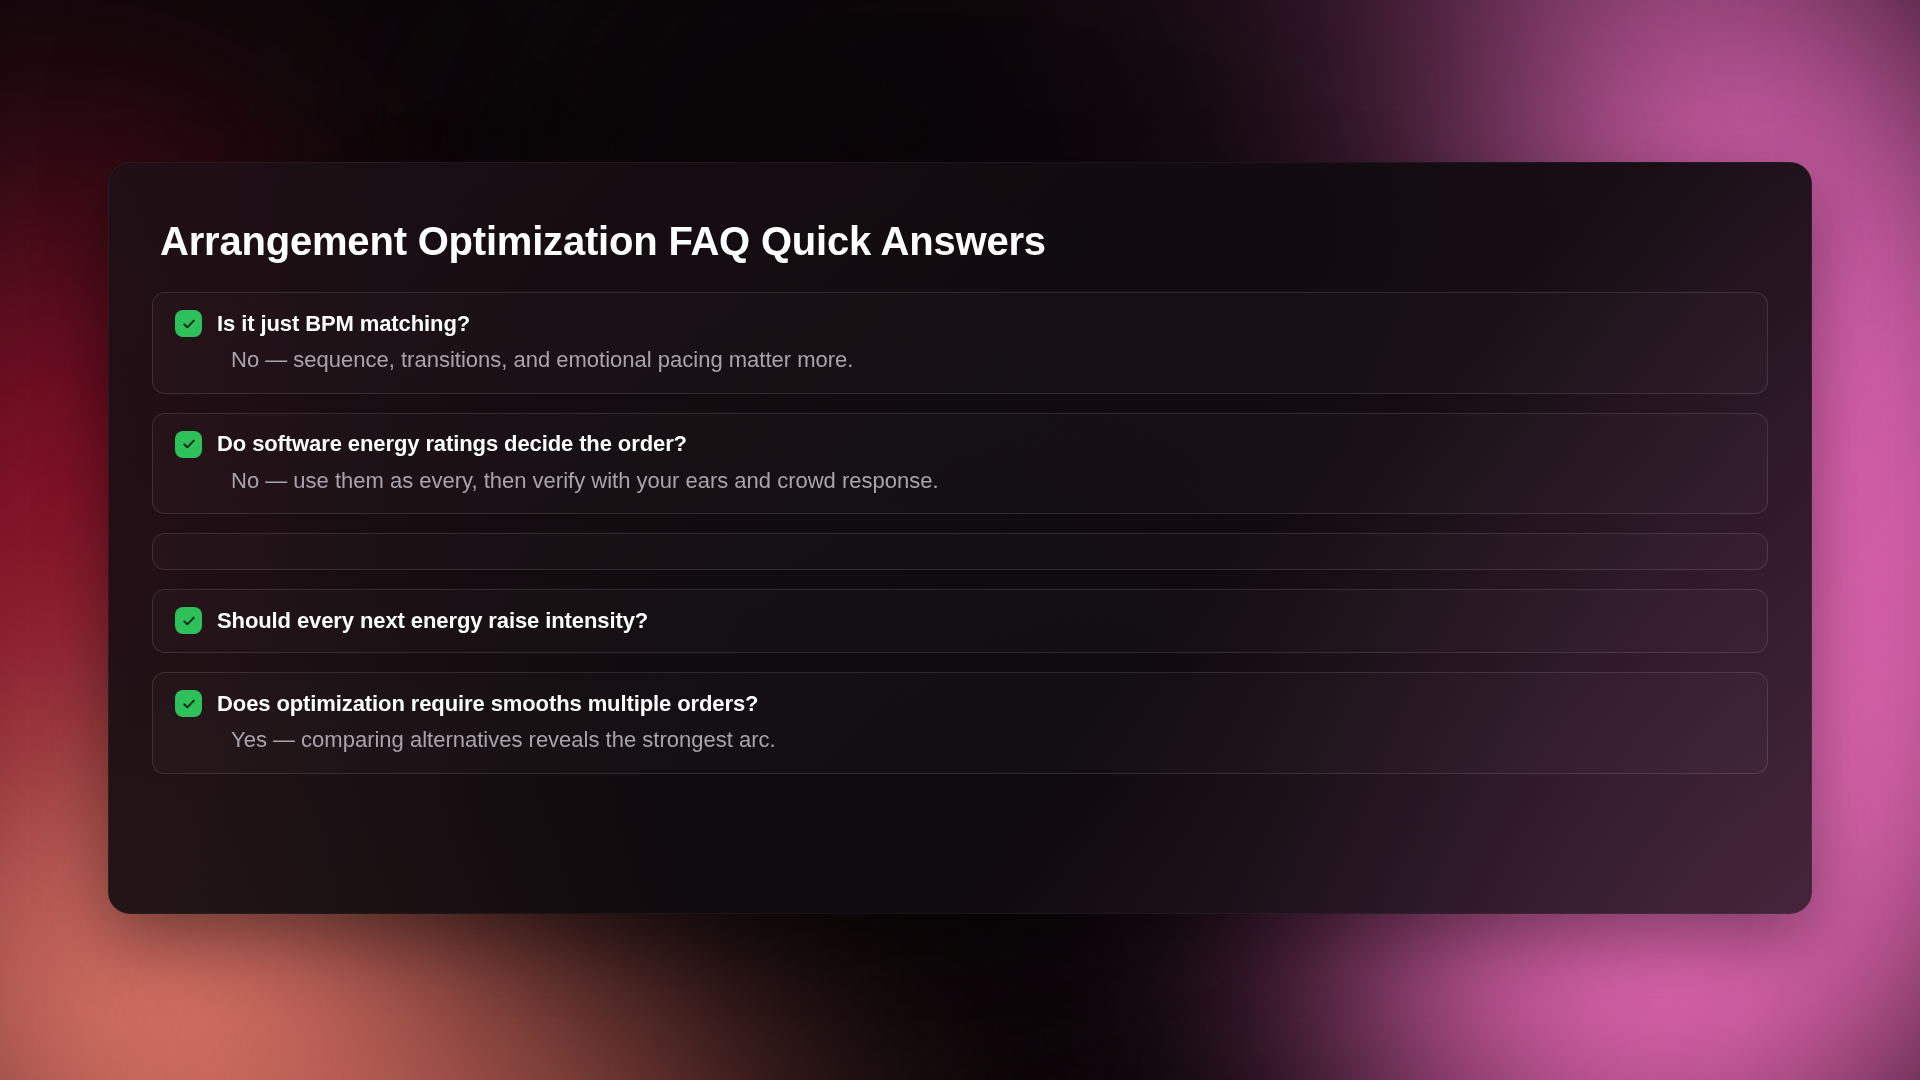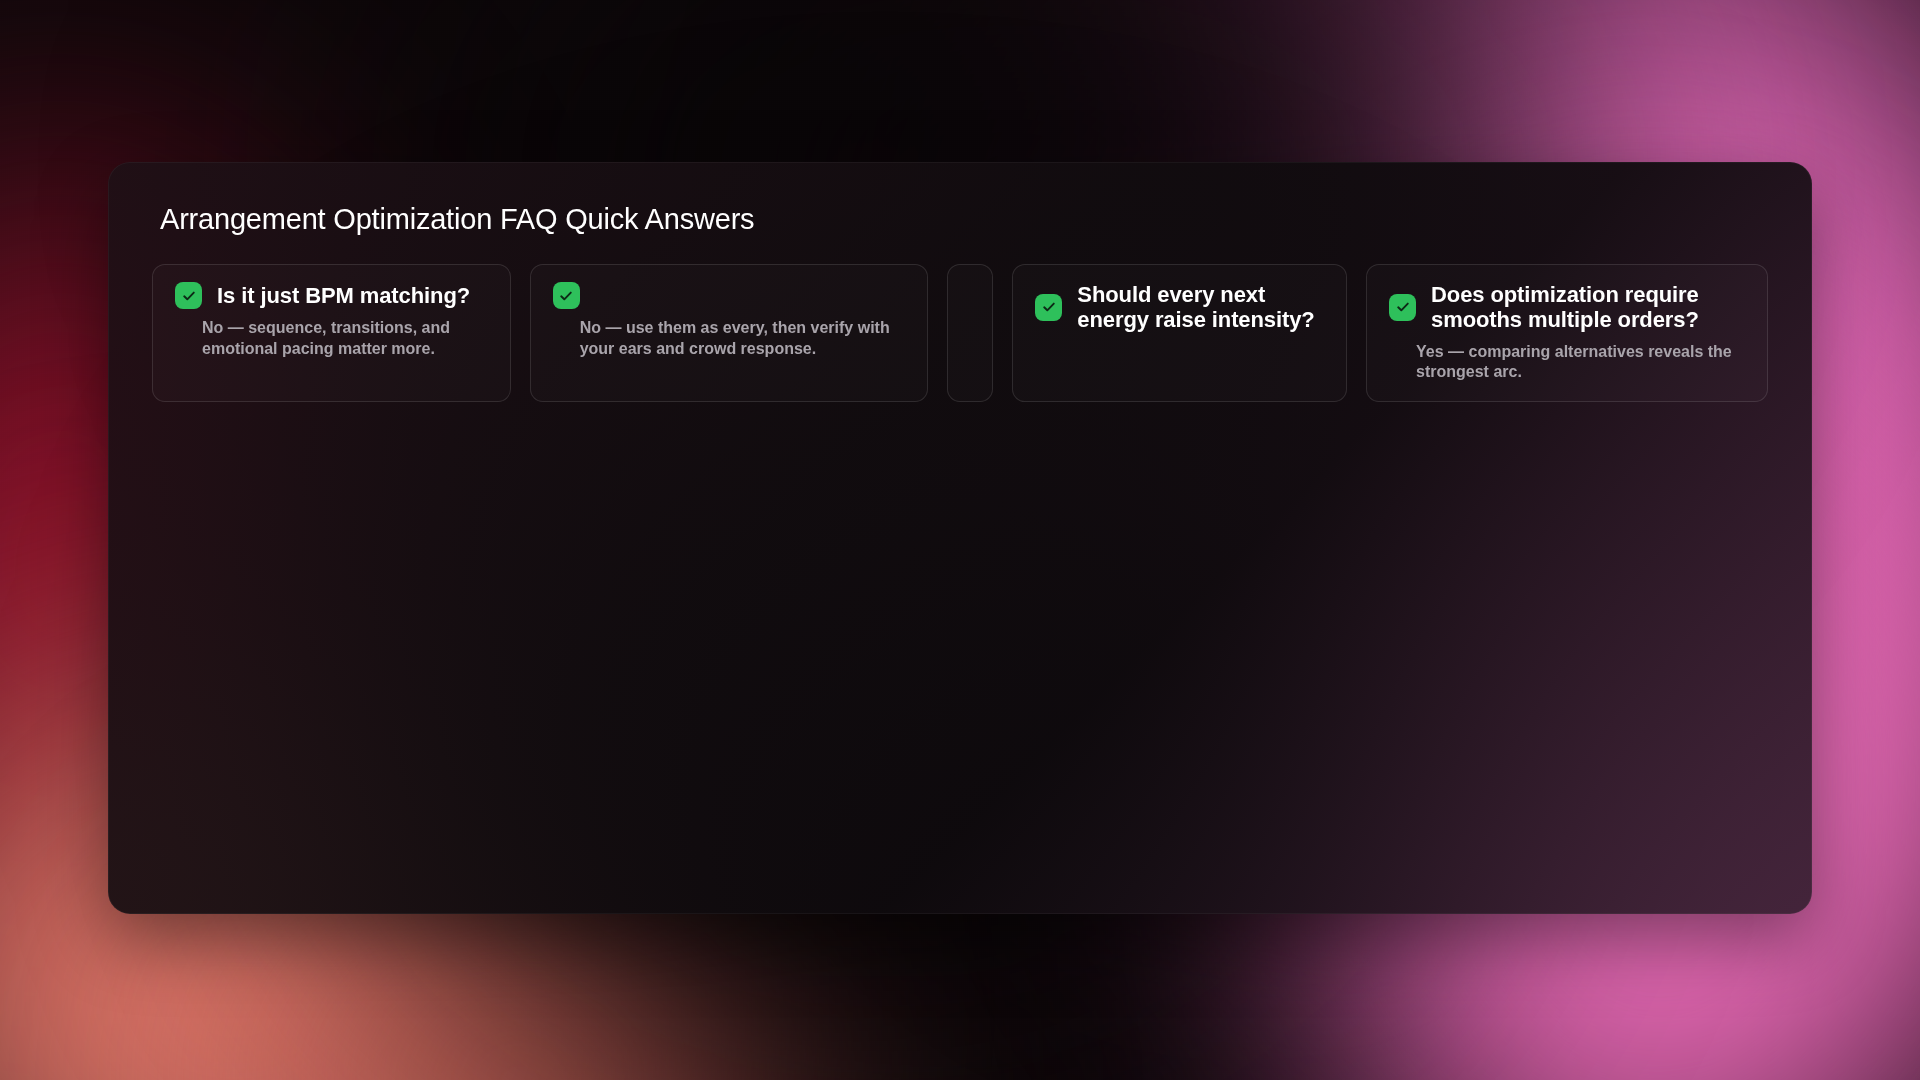--- a/index.html
+++ b/index.html
@@ -90,29 +90,29 @@
     width: 1704px;
     height: 752px;
     border-radius: 22px;
     background: linear-gradient(135deg, rgba(30,16,22,0.90) 0%, rgba(17,12,15,0.93) 42%, rgba(14,10,13,0.94) 62%, rgba(48,28,44,0.88) 100%);
     box-shadow: 0 26px 70px rgba(0,0,0,0.42), inset 0 0 0 1px rgba(255,255,255,0.045);
     padding: 40px 44px 44px 44px;
   }
 
   #card-title {
     color: #ffffff;
-    font-size: 29px;
-    font-weight: normal;
+    font-size: 40px;
+    font-weight: bold;
     letter-spacing: -0.2px;
-    margin: 1px 0 28px 8px;
+    margin: 17px 0 28px 8px;
   }
 
   #faq-list {
     display: flex;
-    flex-direction: row;
+    flex-direction: column;
     gap: 19px;
   }
 
   .faq-row {
     border: 1px solid rgba(255,255,255,0.115);
     border-radius: 13px;
     background: rgba(255,255,255,0.018);
     padding: 17px 22px 18px 22px;
     display: block;
   }
@@ -138,25 +138,25 @@
   .faq-question {
     color: #ffffff;
     font-size: 22px;
     font-weight: bold;
     letter-spacing: -0.1px;
     line-height: 1.15;
   }
 
   .faq-answer {
     color: #a9a4ab;
-    font-size: 16px;
-    font-weight: bold;
+    font-size: 22px;
+    font-weight: normal;
     line-height: 1.3;
     margin-top: 9px;
-    margin-left: 27px;
+    margin-left: 56px;
   }
 </style>
 </head>
 <body>
 
 <div id="backdrop">
   <div class="blob blob-crimson"></div>
   <div class="blob blob-coral"></div>
   <div class="blob blob-coral2"></div>
   <div class="blob blob-magenta"></div>
@@ -184,20 +184,21 @@
         </div>
         <div class="faq-answer">No — sequence, transitions, and emotional pacing matter more.</div>
       </div>
       <div class="faq-row">
         <div class="faq-head">
           <span class="check-box">
             <svg width="16" height="16" viewBox="0 0 16 16" aria-hidden="true">
               <path d="M3.2 8.3 L6.3 11.3 L12.8 4.6" fill="none" stroke="#0d2a16" stroke-width="1.9" stroke-linecap="round" stroke-linejoin="round"></path>
             </svg>
           </span>
+          <span class="faq-question">Do software energy ratings decide the order?</span>
         </div>
         <div class="faq-answer">No — use them as every, then verify with your ears and crowd response.</div>
       </div>
       <div class="faq-row">
       </div>
       <div class="faq-row">
         <div class="faq-head">
           <span class="check-box">
             <svg width="16" height="16" viewBox="0 0 16 16" aria-hidden="true">
               <path d="M3.2 8.3 L6.3 11.3 L12.8 4.6" fill="none" stroke="#0d2a16" stroke-width="1.9" stroke-linecap="round" stroke-linejoin="round"></path>

